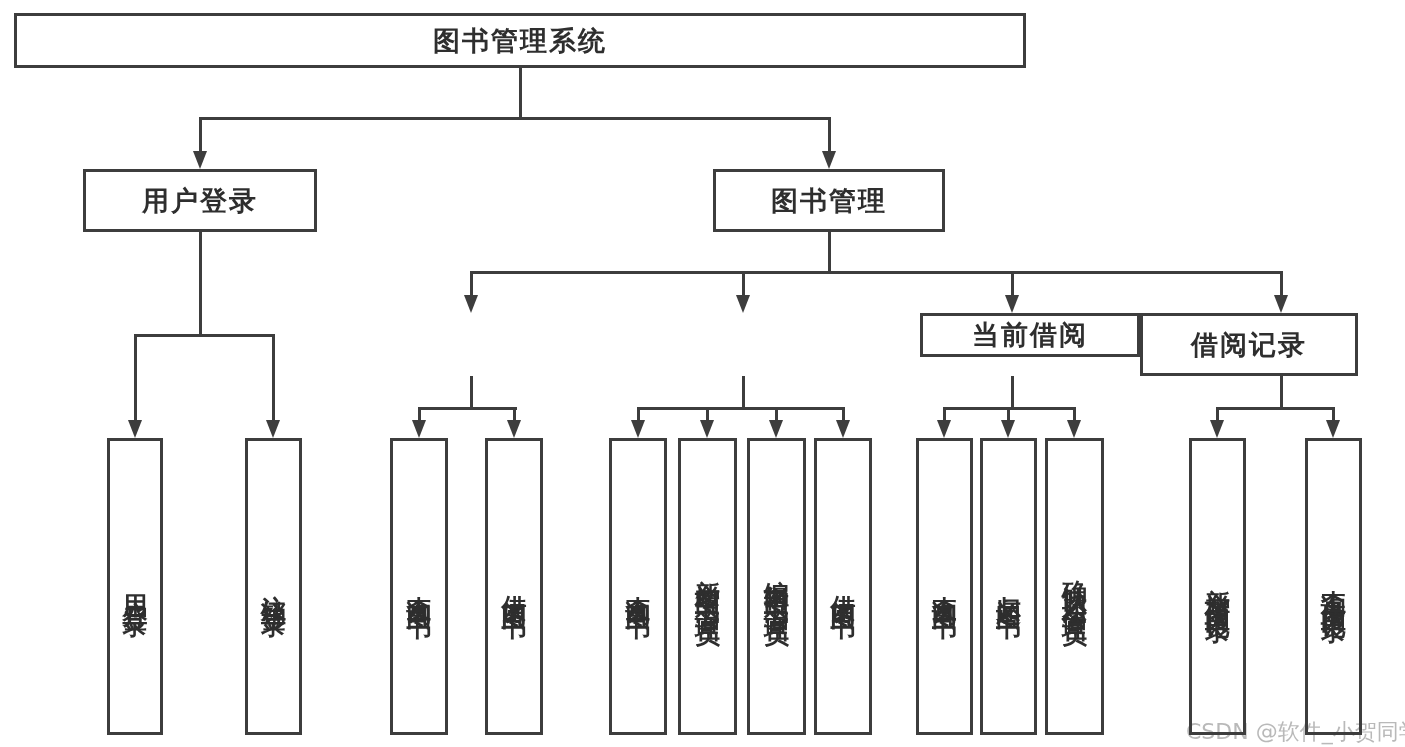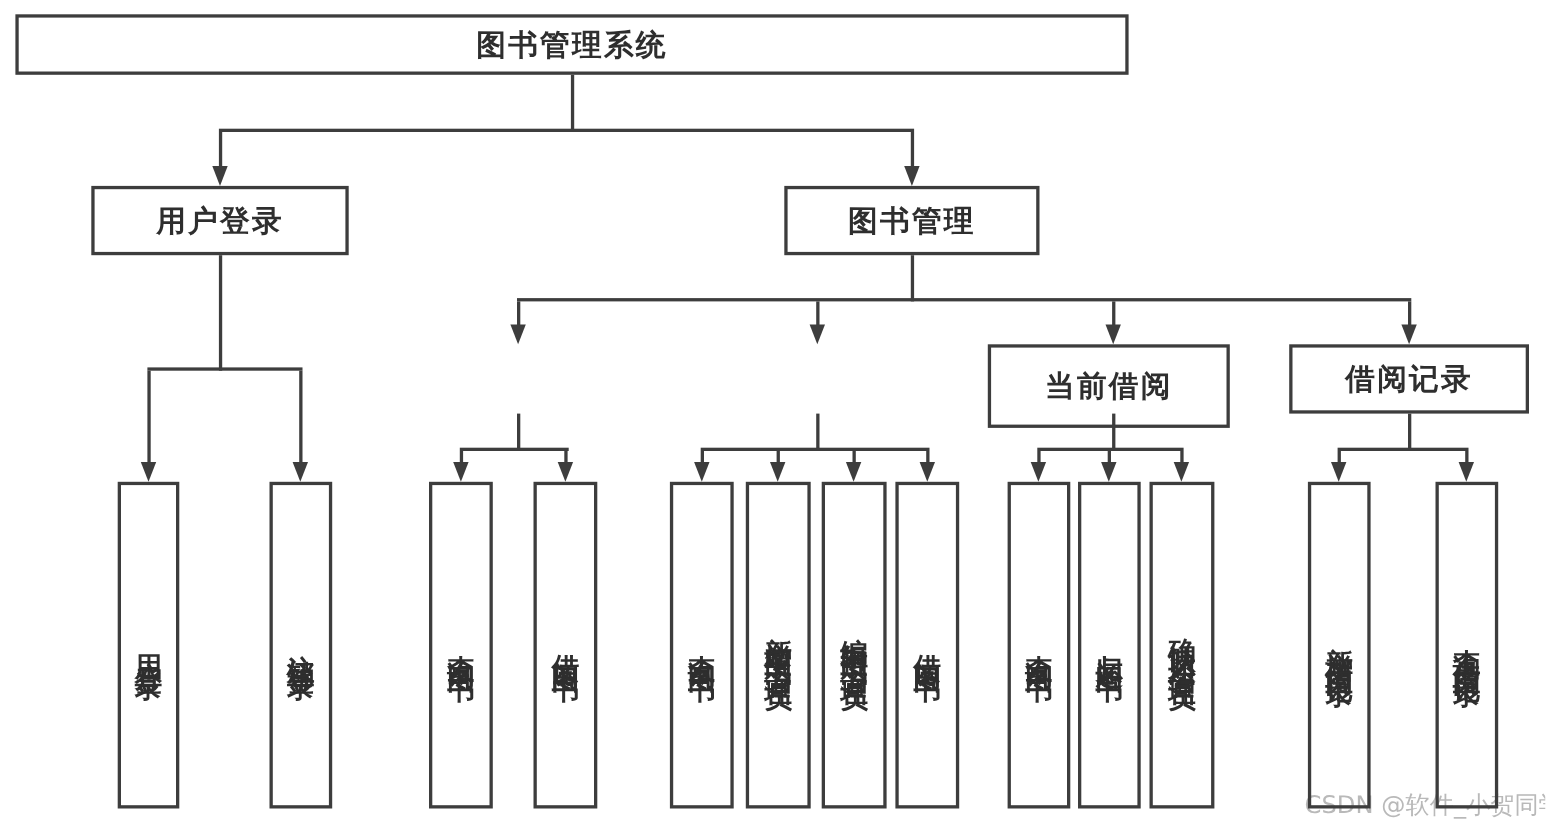--- a/index.html
+++ b/index.html
@@ -128,24 +128,24 @@
     <span class="hlabel">图书管理系统</span>
   </div>
 
   <div class="box" style="left:83px;top:169px;width:234px;height:63px">
     <span class="hlabel">用户登录</span>
   </div>
   <div class="box" style="left:713px;top:169px;width:232px;height:63px">
     <span class="hlabel">图书管理</span>
   </div>
 
-  <div class="box" style="left:898px;top:313px;width:220px;height:76px">
+  <div class="box" style="left:920px;top:313px;width:220px;height:44px">
     <span class="hlabel">当前借阅</span>
   </div>
-  <div class="box" style="left:1172px;top:313px;width:218px;height:63px">
+  <div class="box" style="left:1140px;top:313px;width:218px;height:63px">
     <span class="hlabel">借阅记录</span>
   </div>
 
   <div class="box" style="left:107px;top:438px;width:56px;height:297px">
     <span class="vlabel">用户登录</span>
   </div>
   <div class="box" style="left:245px;top:438px;width:57px;height:297px">
     <span class="vlabel">注销登录</span>
   </div>
 

